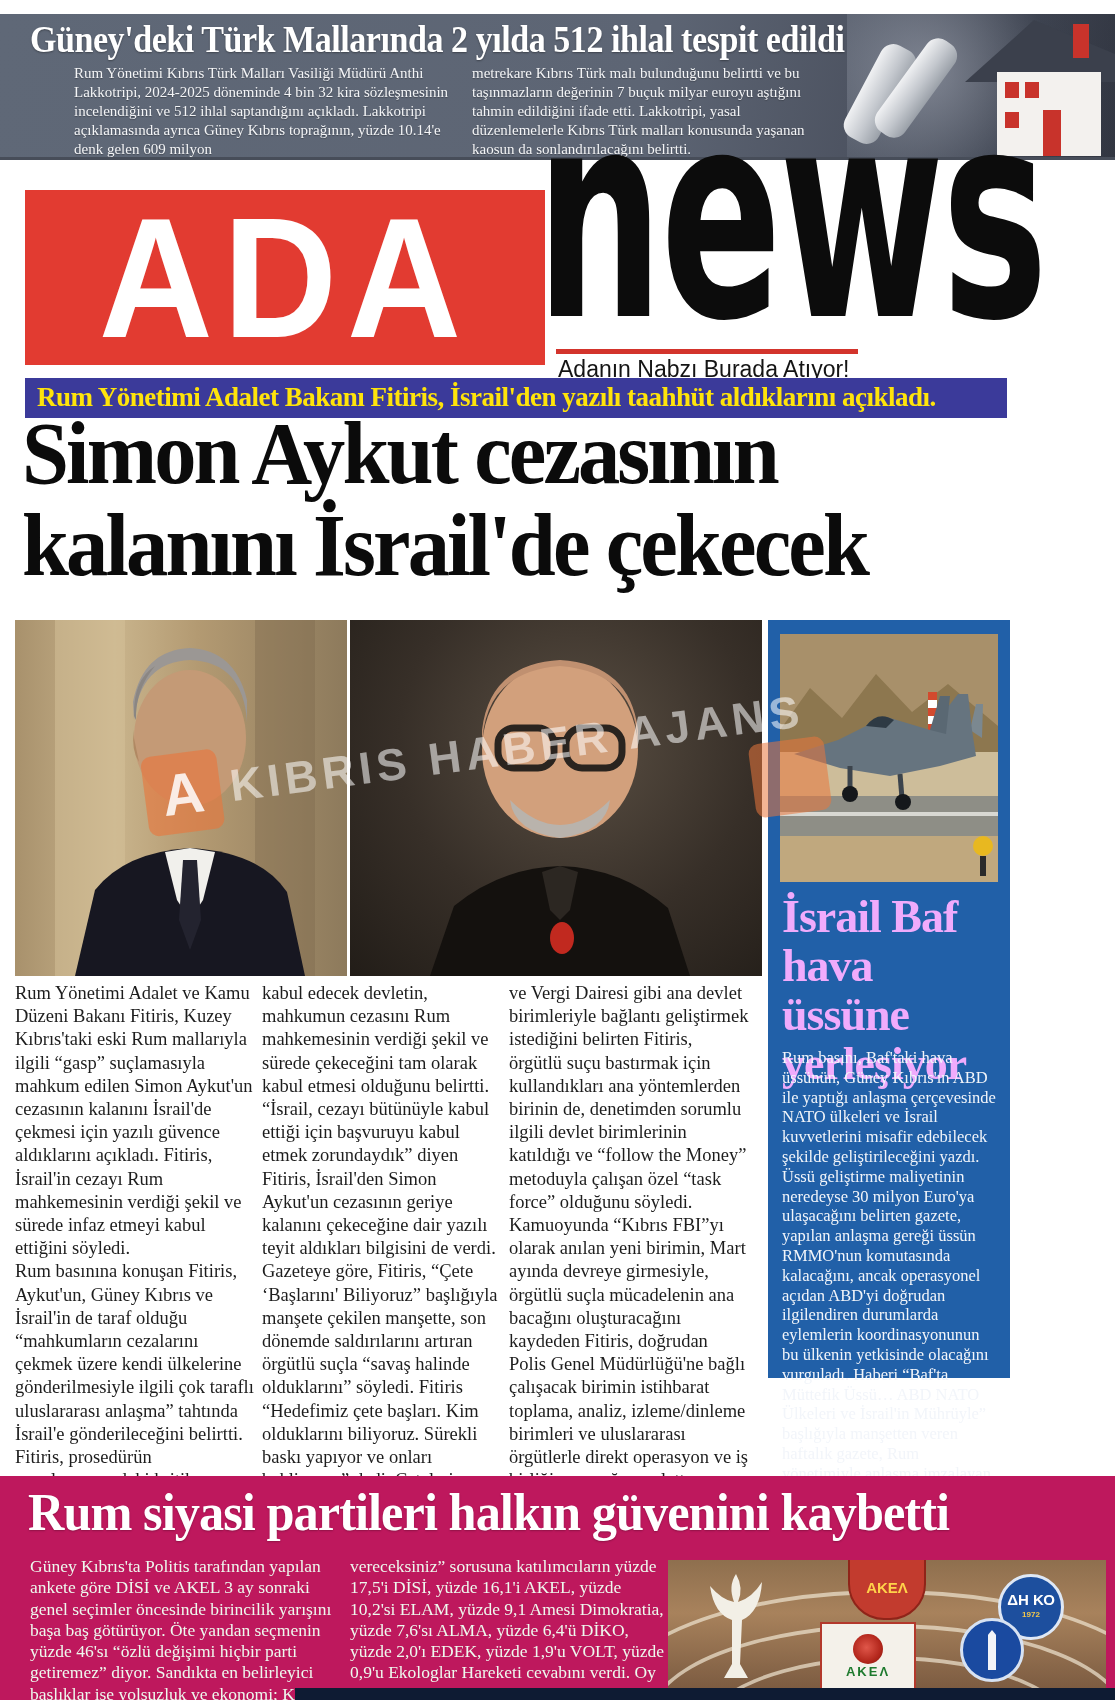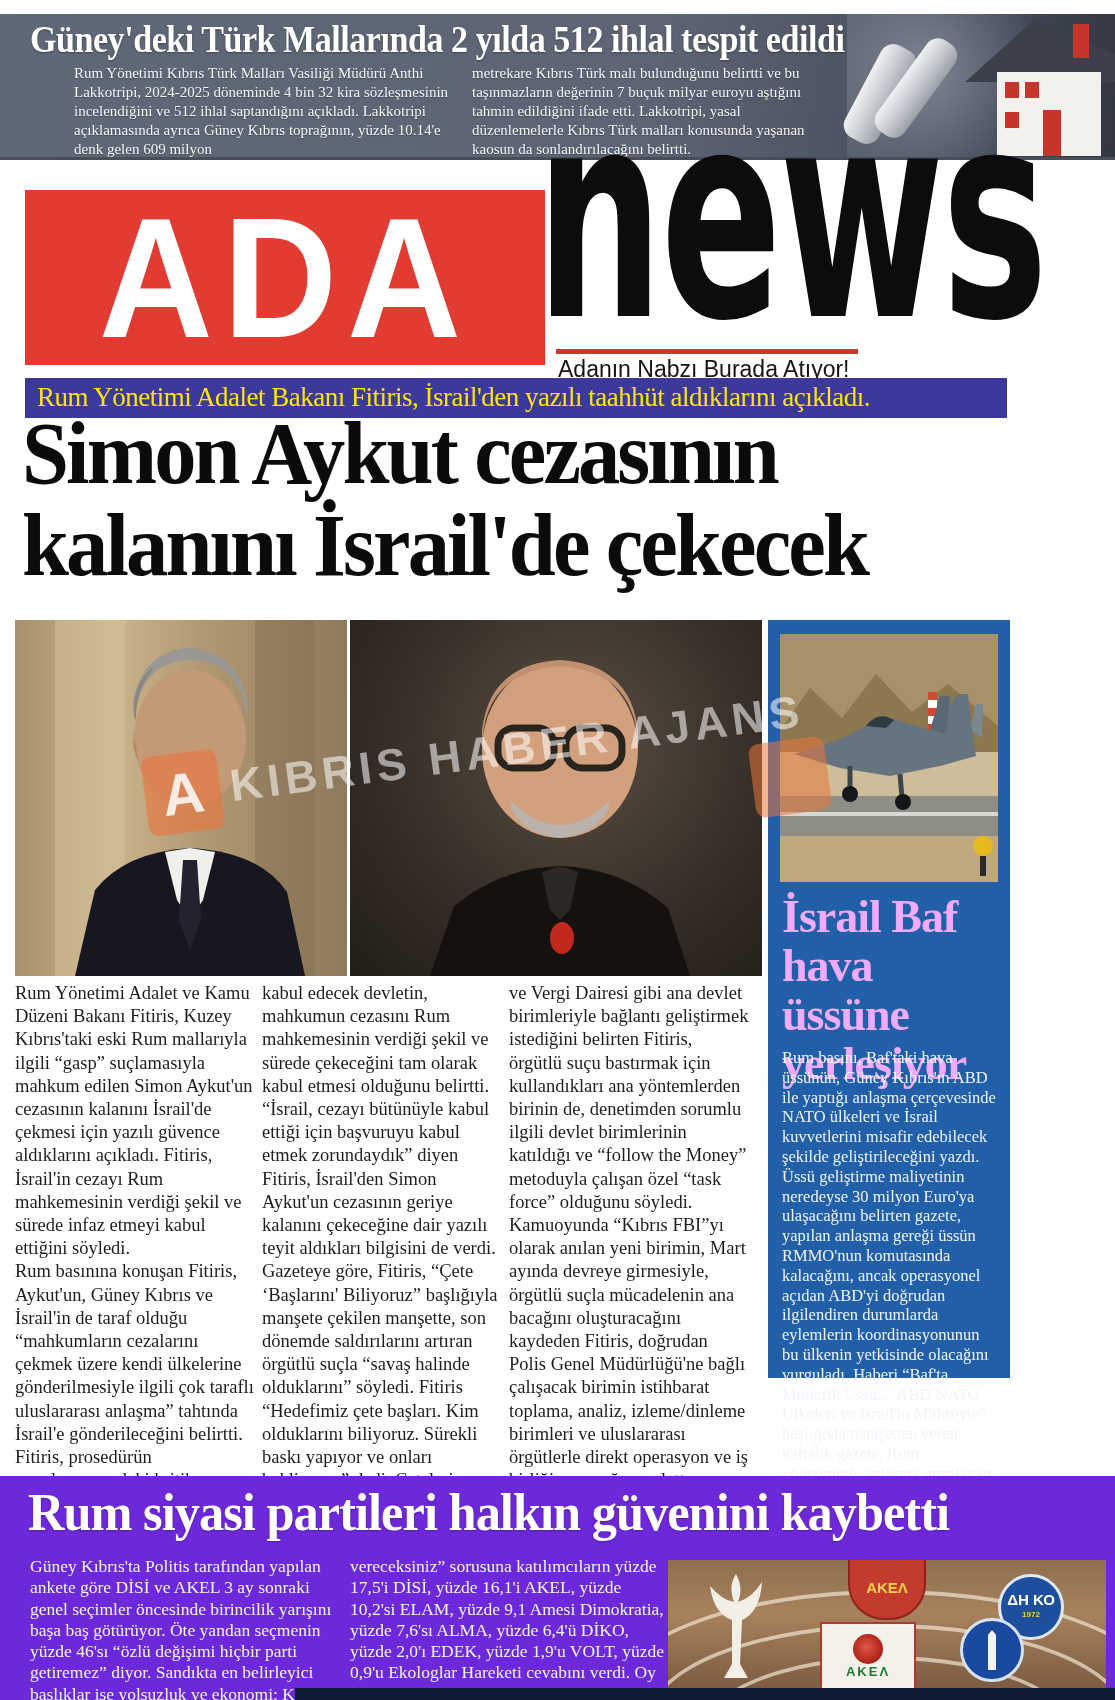--- a/index.html
+++ b/index.html
@@ -40,21 +40,21 @@
     font-size:288px; line-height:0.62; letter-spacing:-4px; transform:scaleX(0.62); transform-origin:left bottom; }
   .red-rule { position:absolute; left:556px; top:349px; width:302px; height:5px; background:#d3342c; }
   .slogan { position:absolute; left:558px; top:356px; font-family:"Liberation Sans", sans-serif;
     font-size:23px; color:#141414; }
   .issue-block { position:absolute; left:760px; top:306px; width:334px; text-align:right;
     font-family:"Liberation Sans", sans-serif; font-weight:bold; font-size:23px; line-height:28px;
     color:#0e0e0e; letter-spacing:-0.5px; }
 
   
   .kicker { position:absolute; left:25px; top:378px; width:982px; height:40px; background:#3b3a9a;
-    color:#ffe40a; font-weight:normal; font-size:27px; line-height:38px; padding-left:12px; letter-spacing:-0.5px;
+    color:#ffe40a; font-weight:bold; font-size:27px; line-height:38px; padding-left:12px; letter-spacing:-0.5px;
     white-space:nowrap; overflow:hidden; }
 
   
   .main-headline { position:absolute; left:22px; top:408px; width:1060px; color:#0b0b0b;
     font-weight:bold; font-size:88px; line-height:92px; letter-spacing:-3px;
     transform:scaleX(0.96); transform-origin:left top; white-space:nowrap; }
 
   
   .photo { position:absolute; top:620px; height:356px; overflow:hidden; }
   .photo1 { left:15px; width:332px; background:linear-gradient(90deg,#a8916c 0%,#c9b48c 30%,#b39a72 55%,#8d7a5c 100%); }
@@ -79,21 +79,21 @@
     font-size:16.5px; line-height:19.8px; }
 
   
   .art-col { position:absolute; top:982px; width:240px; color:#1d1d1d; font-size:18.5px; line-height:23.2px;
     white-space:pre-line; }
   .art-col.a1 { left:15px; }
   .art-col.a2 { left:262px; }
   .art-col.a3 { left:509px;font-family:Liberation Serif, serif; }
 
   
-  .green-sec { position:absolute; left:0; top:1476px; width:1115px; height:224px; background:#6d28d9; overflow:hidden; }
+  .green-sec { position:absolute; left:0; top:1476px; width:1115px; height:224px; background:#be185d; overflow:hidden; }
   .green-headline { position:absolute; left:28px; top:6px; color:#fff; font-weight:bold;
     font-size:53px; letter-spacing:-1px; transform:scaleX(0.95); transform-origin:left top; white-space:nowrap;
     text-shadow:0 1px 2px rgba(0,0,0,.25); }
   .green-col { position:absolute; top:80px; color:#eef9ee; font-size:17.5px; line-height:21.3px; }
   .green-col.g1 { left:30px; width:312px; }
   .green-col.g2 { left:350px; width:316px; }
   .collage { position:absolute; left:668px; top:84px; width:438px; height:132px; overflow:hidden;
     background:linear-gradient(180deg,#8e6f4e 0%,#a8825c 40%,#7a5a40 100%); }
   .collage .arc { position:absolute; border:4px solid rgba(240,230,210,.7); border-radius:50%; }
   .logo-chip { position:absolute; display:flex; flex-direction:column; align-items:center; justify-content:center;

